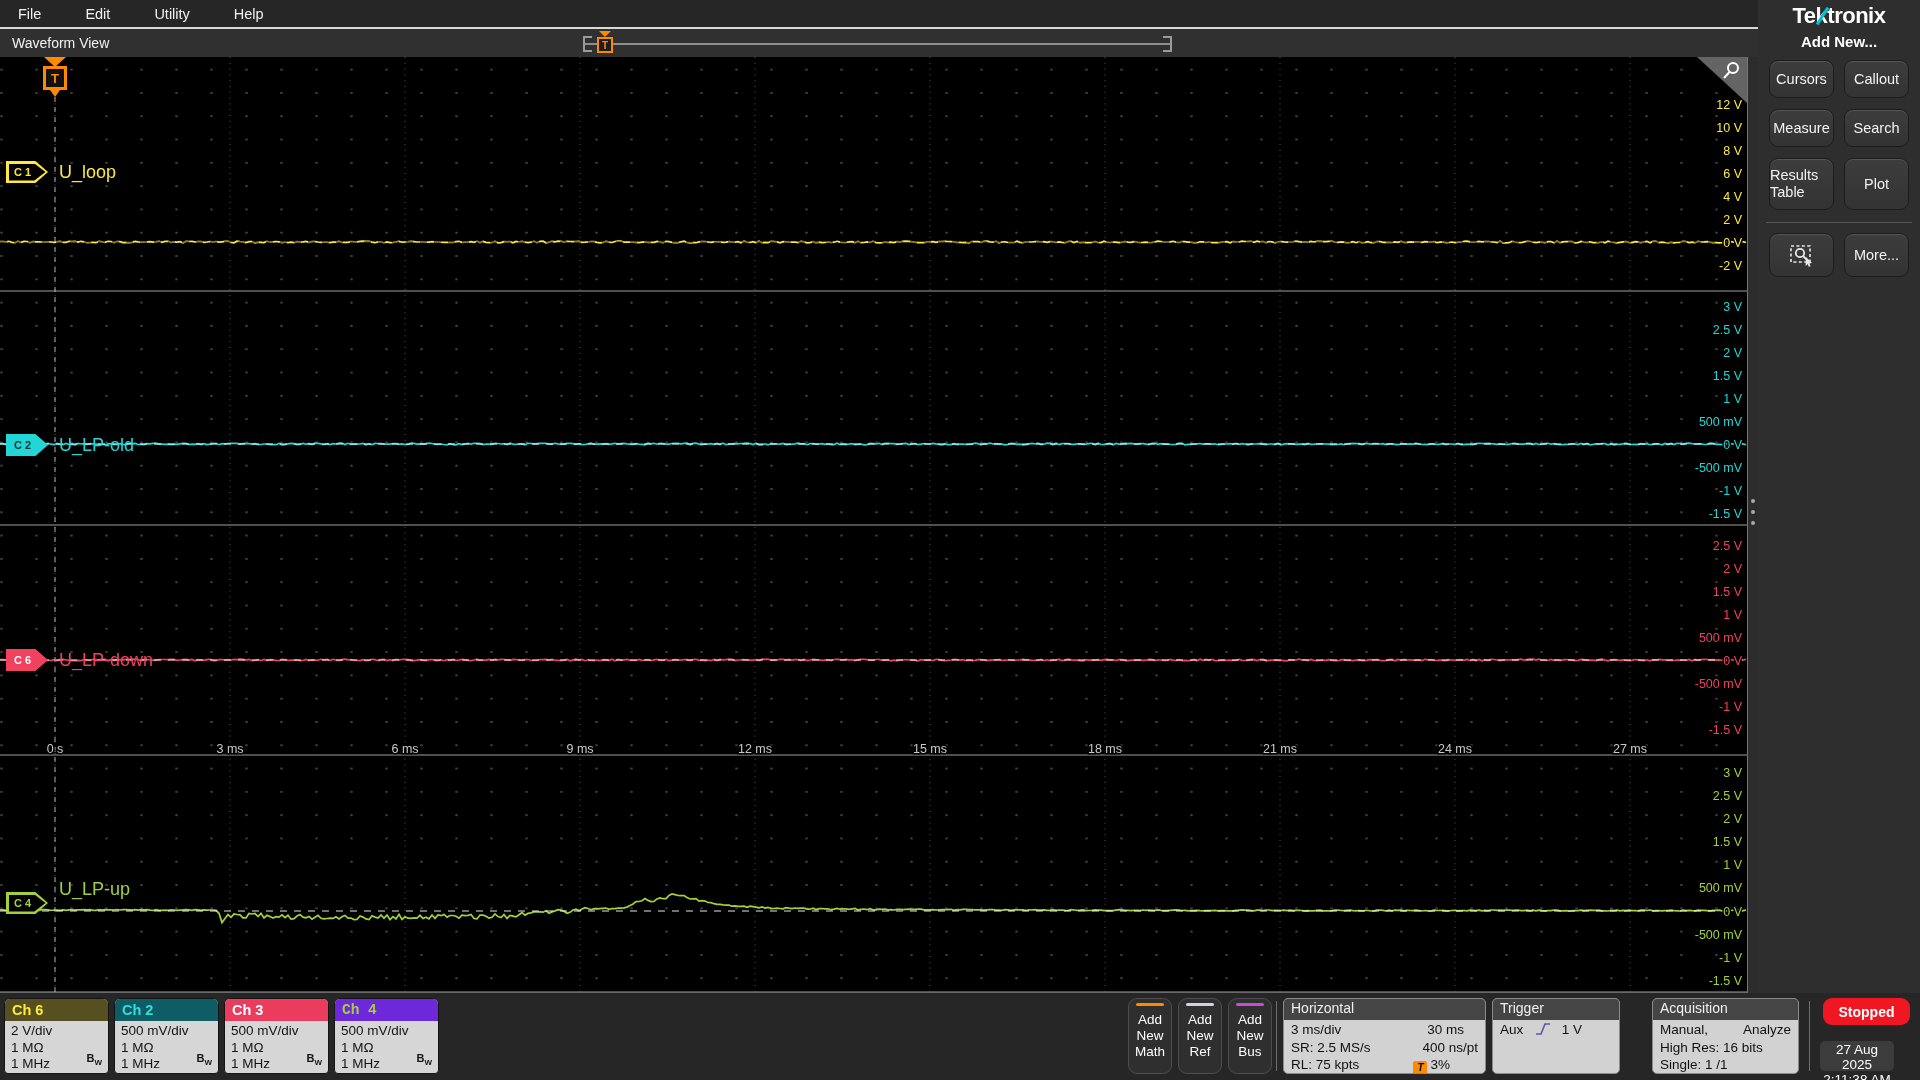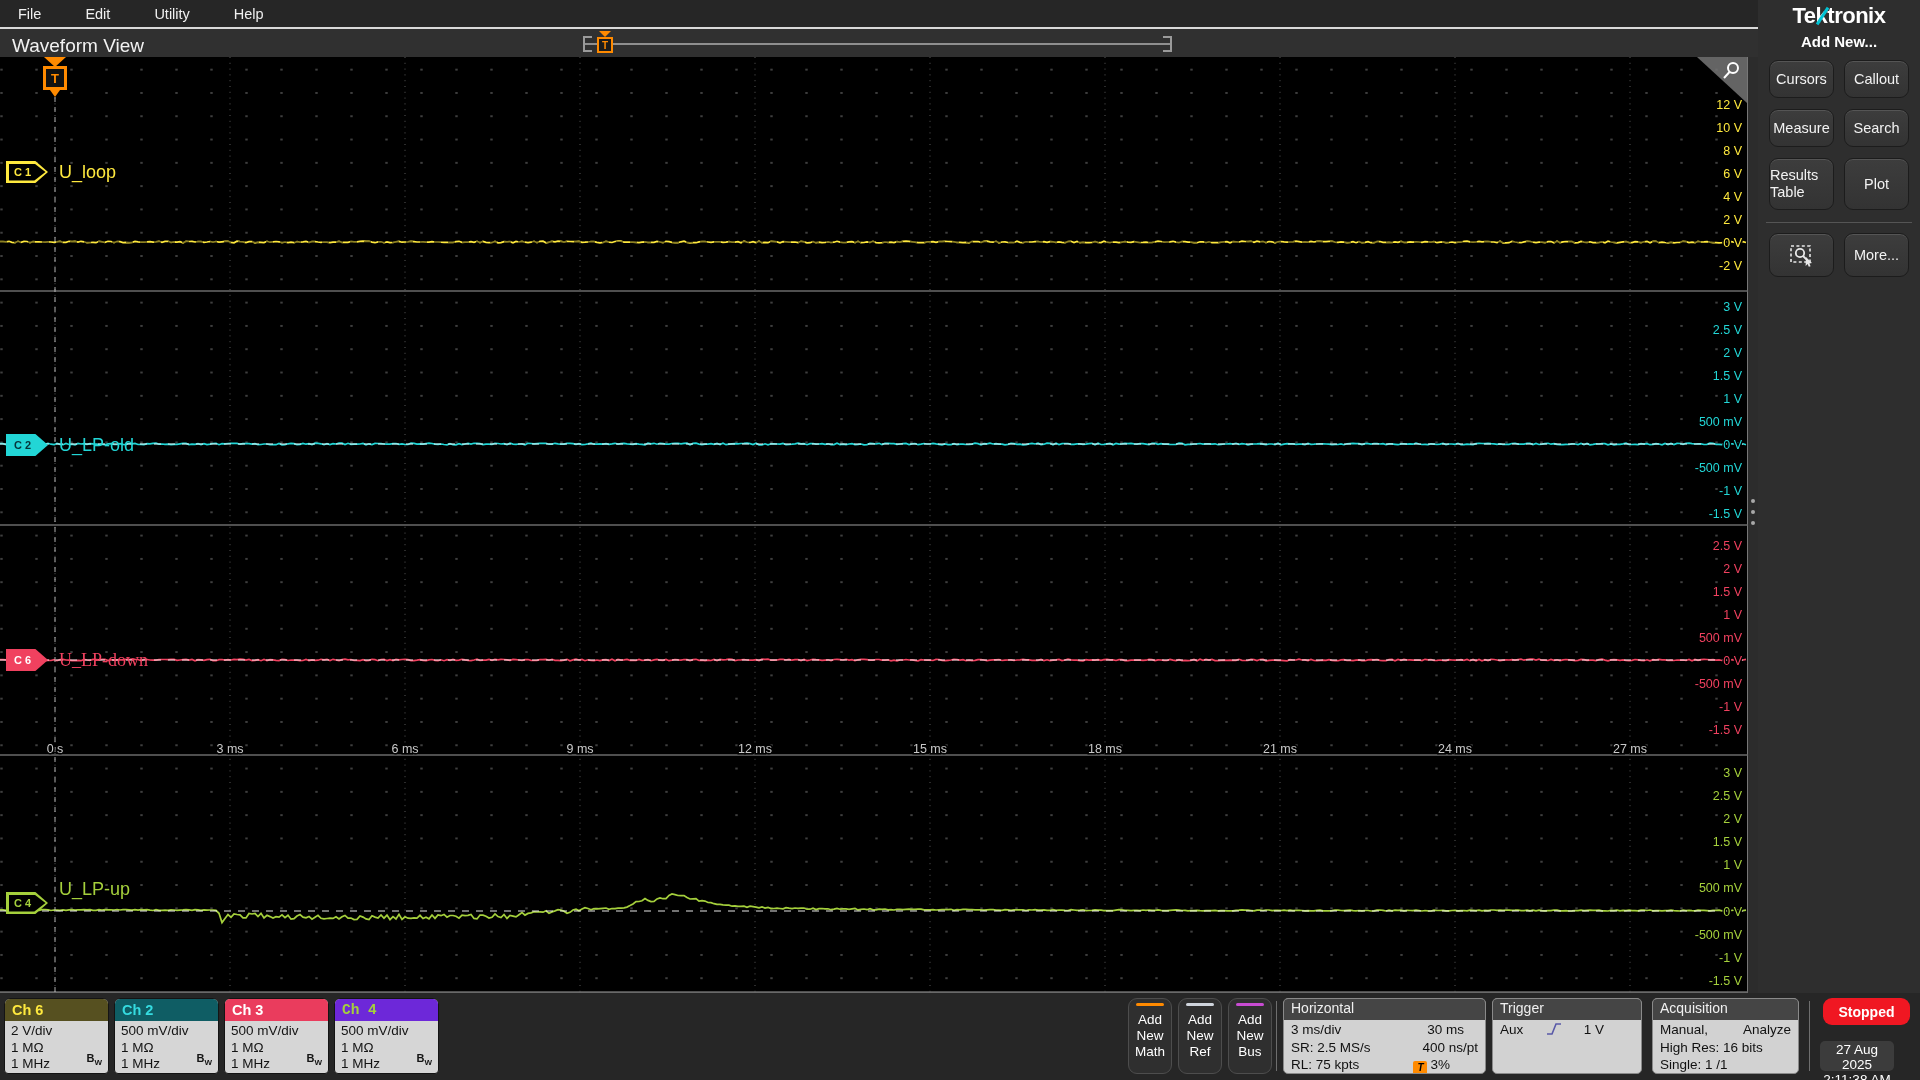--- a/index.html
+++ b/index.html
@@ -5,21 +5,21 @@
   * { margin:0; padding:0; box-sizing:border-box; }
   html,body { width:1920px; height:1080px; overflow:hidden; background:#1f1f1f;
               font-family:"Liberation Sans", sans-serif; }
   
   #menu-bar { position:absolute; left:0; top:0; width:1758px; height:27px;
               background:#262626; display:flex; align-items:center; gap:44px; padding-left:18px; }
   .menu-item { color:#f0f0f0; font-size:14.5px; cursor:default; }
   
   #title-bar { position:absolute; left:0; top:27px; width:1758px; height:30px;
                background:#303030; border-top:2px solid #d9d9d9; }
-  #view-title { position:absolute; left:12px; top:6px; color:#f2f2f2; font-size:19px; }
+  #view-title { position:absolute; left:12px; top:6px; color:#f2f2f2; font-size:14px; }
   .h-slider { position:absolute; left:585px; top:7px; width:585px; height:16px; }
   .h-slider .line { position:absolute; left:0; right:0; top:7px; height:2px; background:#8f8f8f; }
   .h-slider .br { position:absolute; top:0; width:9px; height:16px; border:2px solid #9a9a9a; }
   .h-slider .br.l { left:-2px; border-right:none; }
   .h-slider .br.r { right:-2px; border-left:none; }
   .h-slider .marker { position:absolute; left:12px; top:-5px; width:16px; height:26px; }
   .m-tri { position:absolute; left:2px; top:0; width:0; height:0;
            border-left:6px solid transparent; border-right:6px solid transparent; border-top:6px solid #ff8a00; }
   .m-box { position:absolute; left:0; top:6px; width:16px; height:16px; border:2px solid #ff8a00;
            background:#1c1c1c; color:#ff8a00; font-weight:bold; font-size:10px;
@@ -209,21 +209,21 @@
   <div class="wave-badge" id="wb-1" style="top: 377px;">
     <span class="wv-tag" style="background: rgb(34, 214, 214);">
         <b class="wv-tag-txt" style="color: rgb(5, 52, 58);">C 2</b>
       </span>
     <span class="wv-name" style="color: rgb(34, 214, 214);">U_LP-old</span>
   </div>
   <div class="wave-badge" id="wb-2" style="top: 592px;">
     <span class="wv-tag" style="background: rgb(240, 65, 95);">
         <b class="wv-tag-txt" style="color: rgb(255, 255, 255);">C 6</b>
       </span>
-    <span class="wv-name" style="color: rgb(240, 65, 95); font-family: Liberation Serif, serif;">U_LP-down</span>
+    <span class="wv-name" style="color: rgb(240, 65, 95);">U_LP-down</span>
   </div>
   <div class="wave-badge" id="wb-3" style="top: 807px;">
     <span class="wv-tag" style="background: rgb(165, 208, 60); margin-top: 28px;">
         <i class="wv-tag-in" style="background: rgb(0, 0, 0);"></i>
         <b class="wv-tag-txt" style="color: rgb(165, 208, 60);">C 4</b>
       </span>
     <span class="wv-name" style="color: rgb(165, 208, 60);">U_LP-up</span>
   </div>
 
   <div class="corner-zoom">
@@ -331,21 +331,21 @@
           <span>SR: 2.5 MS/s</span>
           <span>400 ns/pt</span>
         </div>
       <div class="row2">
           <span>RL: 75 kpts</span>
           <span style="margin-right:28px;"><i class="trig-icon">T</i><span>3%</span></span>
         </div>
     </div>
   </div>
 
-  <div class="panel" style="left:1492px; width:150px;">
+  <div class="panel" style="left:1492px; width:128px;">
     <div class="panel-head">Trigger</div>
     <div class="panel-body">
       <div class="row2" style="padding-right:30px;">
         <span>Aux</span>
         <svg width="16" height="16" viewBox="0 0 16 16">
           <polyline points="1,13 6,13 10,3 15,3" fill="none" stroke="#5a5aa8" stroke-width="1.6"></polyline>
         </svg>
         <span>1 V</span>
       </div>
     </div>

